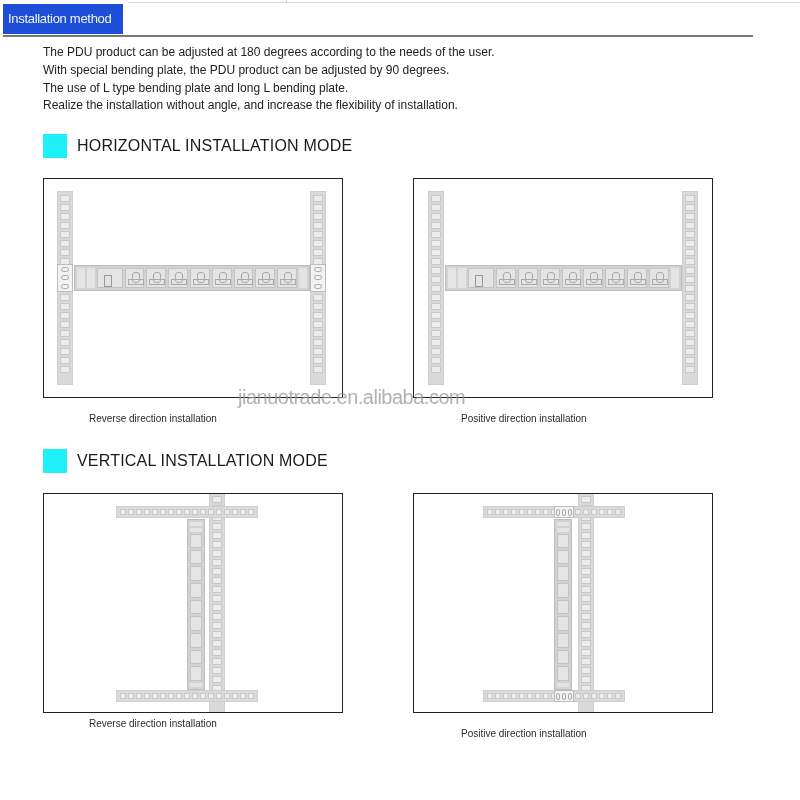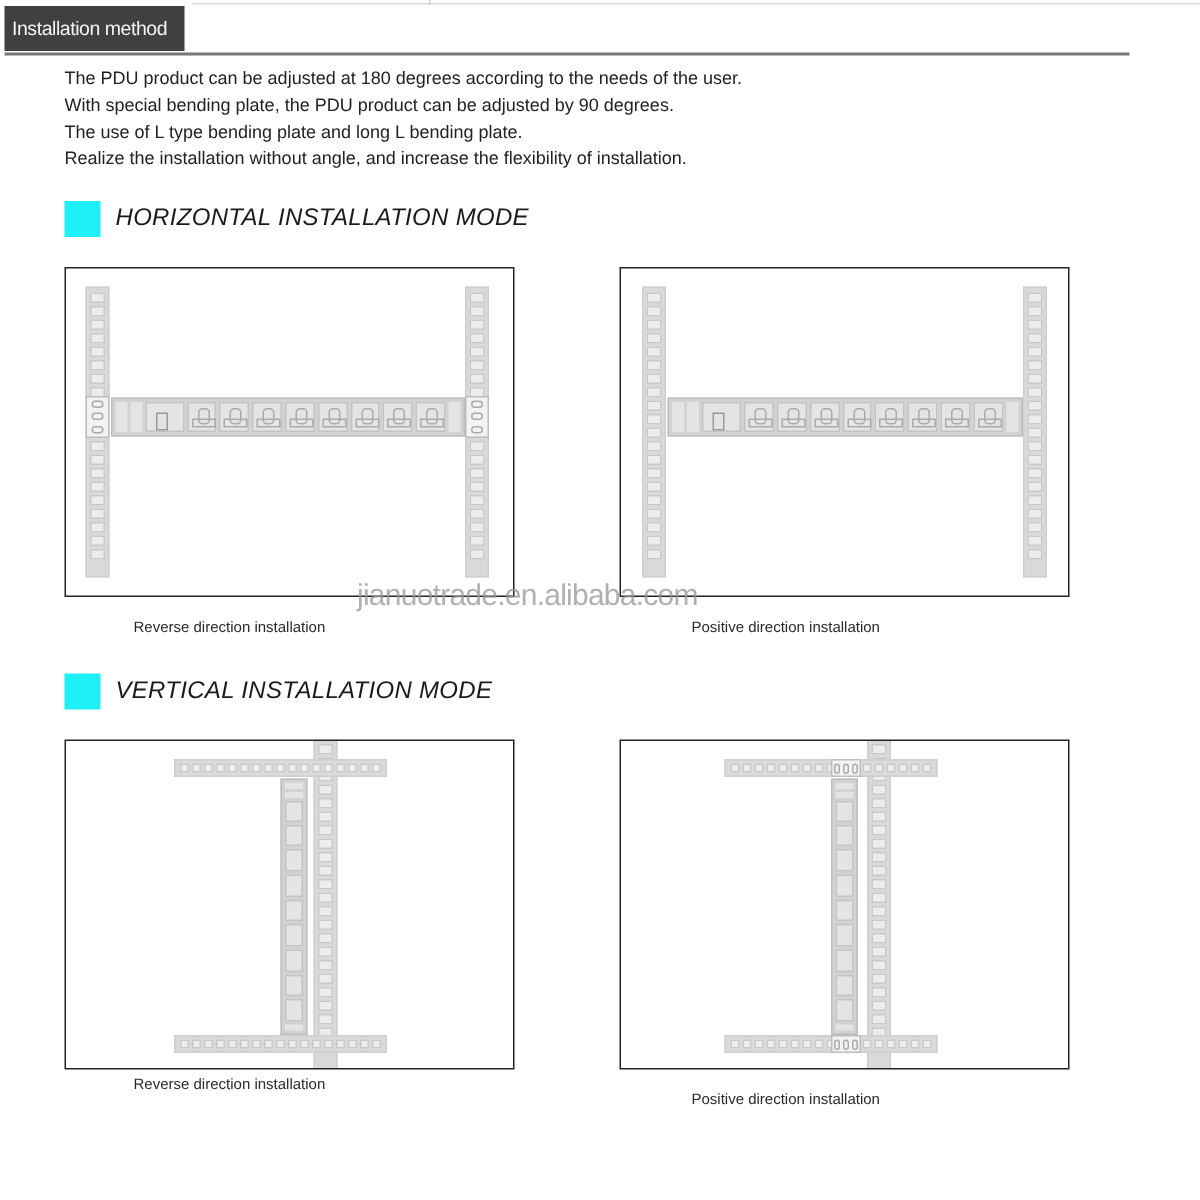--- a/index.html
+++ b/index.html
@@ -4,29 +4,29 @@
 <style>
   * { box-sizing: border-box; margin: 0; padding: 0; }
   body {
     width: 800px; height: 800px; background: #ffffff; position: relative;
     font-family: "Liberation Sans", sans-serif; color: #222; overflow: hidden;
   }
   .topstrip { position: absolute; left: 128px; top: 0; width: 672px; height: 3px; border-bottom: 1px solid #d8d8d8; }
   .topstrip .tick { position: absolute; left: 158px; top: 0; width: 1px; height: 3px; background: #cfcfcf; }
   .tab {
     position: absolute; left: 3px; top: 4px; width: 120px; height: 30px;
-    background: #404040; color: #f4f4f4; font-size: 13px; line-height: 30px; padding-left: 5px;
+    background: #1d4ed8; color: #f4f4f4; font-size: 13px; line-height: 30px; padding-left: 5px;
     letter-spacing: -0.3px;
   }
   .rule { position: absolute; left: 3px; top: 35px; width: 750px; height: 2px; background: #777; }
   .intro { position: absolute; left: 43px; top: 44px; font-size: 12px; line-height: 17.8px; color: #222; }
   .intro p { white-space: nowrap; }
   .section-head { position: absolute; left: 43px; display: flex; align-items: center; }
   .section-head .sq { width: 24px; height: 24px; background: #1ff0f7; margin-right: 10px; }
-  .section-head .title { font-size: 16px; color: #1a1a1a; letter-spacing: 0.2px; font-style: italic; }
+  .section-head .title { font-size: 16px; color: #1a1a1a; letter-spacing: 0.2px; }
   .panel { position: absolute; border: 1.3px solid #222; background: #fff; overflow: hidden; }
   .caption { position: absolute; font-size: 10px; color: #2a2a2a; white-space: nowrap; }
   .watermark {
     position: absolute; left: 238px; top: 386px; font-size: 20px; color: rgba(150,150,150,0.75);
     letter-spacing: -0.5px; white-space: nowrap;
   }
   
   .vrail { position: absolute; width: 16px; background: #d9d9d9; border: 1px solid #cfcfcf; display: flex; flex-direction: column; padding: 3px 2px; gap: 2px; }
   .vrail span { display: block; height: 7px; background: #ececec; border: 1px solid #c9c9c9; }
   .hrail { position: absolute; height: 12px; background: #d9d9d9; border: 1px solid #cfcfcf; display: flex; padding: 2px 3px; gap: 2px; }

